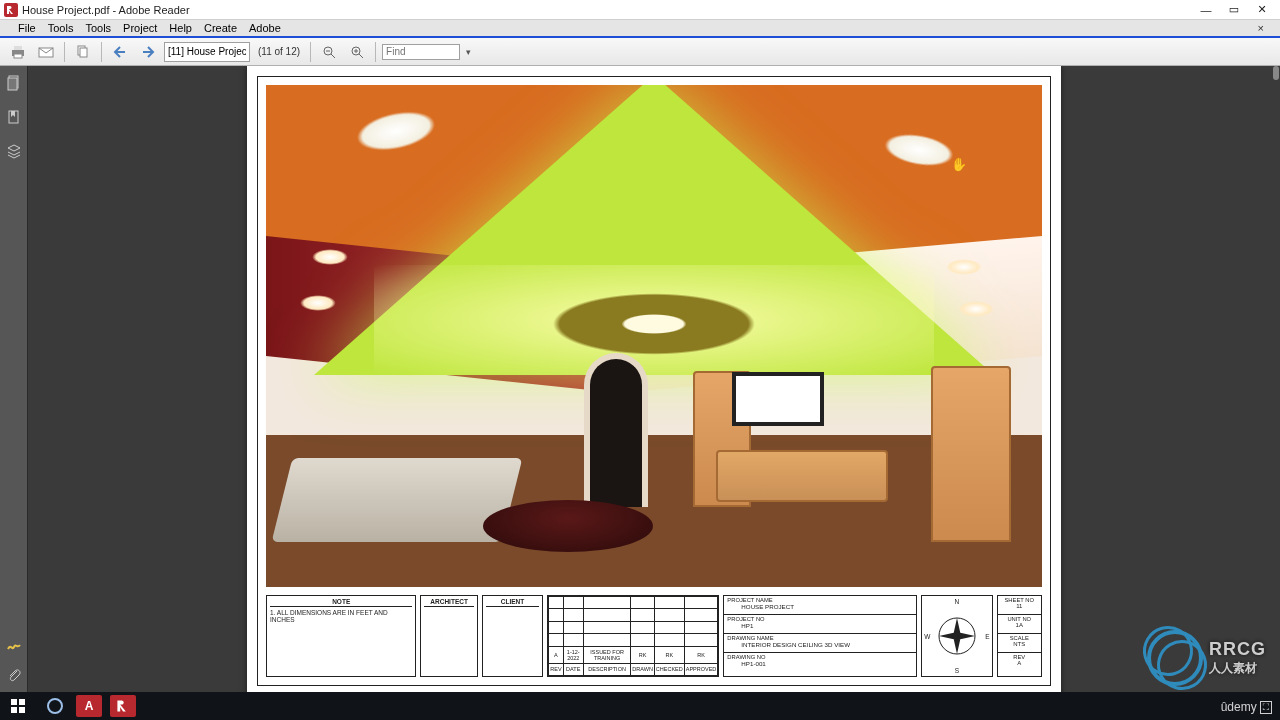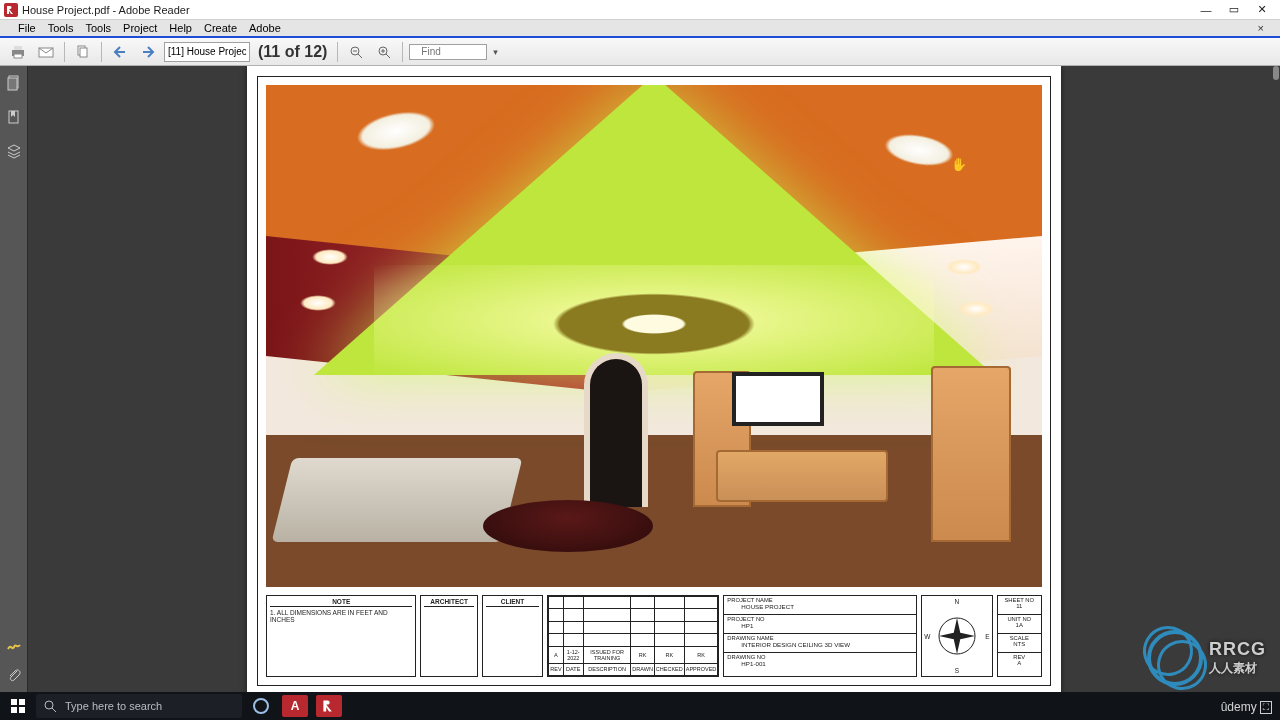--- a/index.html
+++ b/index.html
@@ -16,22 +16,22 @@
 
 .menubar { height: 18px; background: #e5e5e5; display: flex; align-items: center; padding: 0 12px; font-size: 11px; border-bottom: 2px solid #1d4ed8; }
 .menubar .menu-item { padding: 0 6px; cursor: pointer; }
 .menubar .close-x { margin-left: auto; margin-right: 4px; font-size: 11px; cursor: pointer; color: #333; }
 
 
 .toolbar { height: 28px; background: linear-gradient(#f8f8f8,#e8e8e8); display: flex; align-items: center; padding: 0 6px; gap: 4px; border-bottom: 1px solid #b0b0b0; font-size: 11px; }
 .tool-btn { width: 24px; height: 22px; display: flex; align-items: center; justify-content: center; border: 1px solid transparent; border-radius: 3px; cursor: pointer; }
 .tool-sep { width: 1px; height: 20px; background: #b8b8b8; margin: 0 2px; }
 .page-title-input { width: 86px; height: 20px; border: 1px solid #a0a0a0; font-size: 10px; padding: 0 3px; background: #fff; }
-.page-count { font-size: 16px; color: #333; margin: 0 4px; font-weight: bold; }
-.find-box { width: 78px; height: 16px; border: 1px solid #a0a0a0; font-size: 10px; padding: 0 11px; color: #888; }
+.page-count { font-size: 10px; color: #333; margin: 0 4px; }
+.find-box { width: 78px; height: 16px; border: 1px solid #a0a0a0; font-size: 10px; padding: 0 3px; color: #888; }
 .find-drop { font-size: 9px; color: #555; cursor: pointer; padding: 0 2px; }
 
 
 .docarea { position: absolute; top: 66px; left: 0; right: 0; bottom: 28px; background: #3a3a3a; display: flex; }
 .side-panel { width: 28px; background: #565656; border-right: 1px solid #2a2a2a; display: flex; flex-direction: column; align-items: center; padding-top: 8px; gap: 16px; }
 .side-icon { width: 18px; height: 18px; cursor: pointer; display: flex; align-items: center; justify-content: center; }
 .side-icon svg { fill: #d0d0d0; }
 .side-bottom { margin-top: auto; margin-bottom: 8px; display: flex; flex-direction: column; gap: 12px; align-items: center; }
 
 .page-viewport { flex: 1; display: flex; align-items: flex-start; justify-content: center; overflow: hidden; position: relative; }
@@ -378,27 +378,20 @@
 
 <div class="taskbar">
   <div class="start-btn">
     <svg width="14" height="14" viewBox="0 0 14 14">
         <rect x="0" y="0" width="6" height="6" fill="#fff"></rect>
         <rect x="8" y="0" width="6" height="6" fill="#fff"></rect>
         <rect x="0" y="8" width="6" height="6" fill="#fff"></rect>
         <rect x="8" y="8" width="6" height="6" fill="#fff"></rect>
       </svg>
   </div>
-  <div class="search-box">
-    <svg width="13" height="13" viewBox="0 0 13 13">
-        <circle cx="5" cy="5" r="4" stroke="#b8bcc4" fill="none"></circle>
-        <path d="M8 8l4 4" stroke="#b8bcc4"></path>
-      </svg>
-    <span>Type here to search</span>
-  </div>
   <div class="tb-icons">
     <div class="tb-app">
         <svg width="18" height="18" viewBox="0 0 18 18">
           <circle cx="9" cy="9" r="7" stroke="#9cbfe8" fill="none" stroke-width="2"></circle>
         </svg>
       </div>
     <div class="tb-app red">
         <span style="color:#fff;font-size:12px;font-weight:bold">A</span>
       </div>
     <div class="tb-app red">

